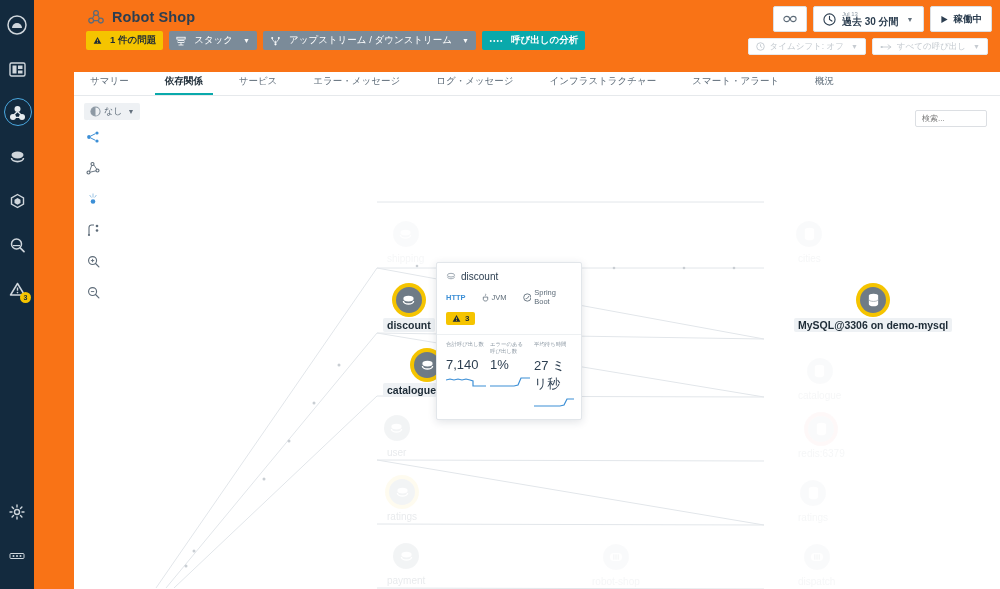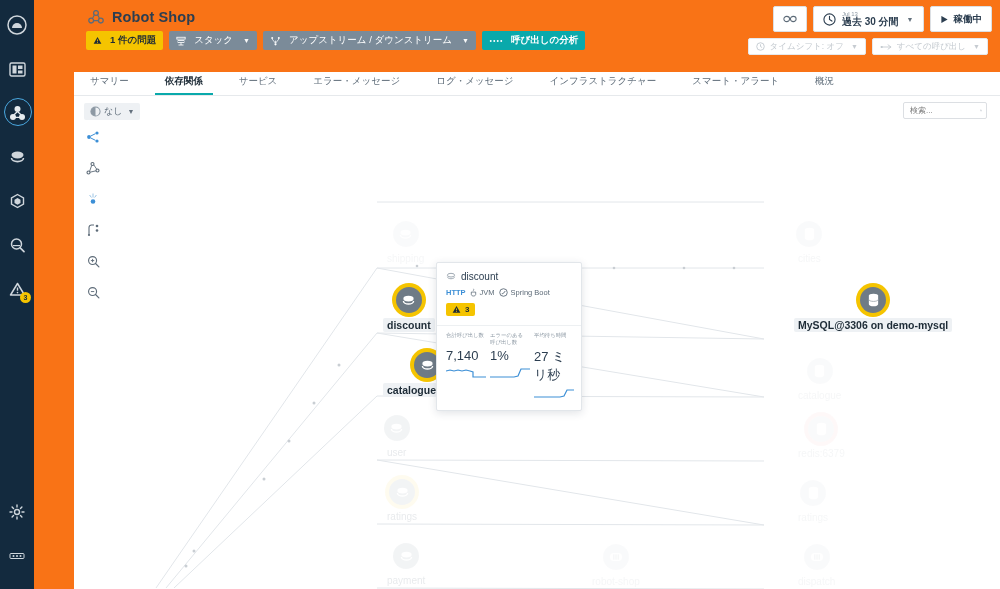--- a/index.html
+++ b/index.html
@@ -82,21 +82,21 @@
   .graph { position:relative; flex:1; background:#fff; overflow:hidden; }
 
   .grouping {
     position:absolute; left:10px; top:7px; display:flex; align-items:center; gap:3px;
     background:#eef1f4; border-radius:2px; padding:2px 6px; font-size:9px; color:#5d6b78; cursor:pointer;
   }
   .tools { position:absolute; left:10px; top:32px; display:flex; flex-direction:column; gap:13px; }
   .tool { width:18px; height:18px; display:flex; align-items:center; justify-content:center; cursor:pointer; }
 
   .searchbox {
-    position:absolute; right:13px; top:6px; width:84px; height:17px;
+    position:absolute; right:13px; top:14px; width:72px; height:17px;
     border:1px solid #dcdfe3; border-radius:2px; background:#fff;
     display:flex; align-items:center; padding:0 4px; gap:20px;
   }
   .searchbox input {
     border:none; outline:none; font-size:8px; color:#8d99a4; width:52px;
     font-family:"Liberation Sans",sans-serif; background:transparent;
   }
 
   svg.edges { position:absolute; left:0; top:0; width:966px; height:493px; pointer-events:none; }
 
@@ -119,21 +119,21 @@
   .node.vfaded .node-circle { background:#e8ebee; }
   .node.vfaded .node-label { color:#d3d8dc; }
 
   
   .card {
     position:absolute; left:362px; top:166px; width:146px;
     background:#fff; border:1px solid #e2e6ea; border-radius:2px;
     box-shadow:0 2px 9px rgba(20,40,60,.13); padding:8px 9px 6px 9px; z-index:30;
   }
   .card-title { display:flex; align-items:center; gap:5px; font-size:10px; color:#2c3e50; }
-  .card-tech { display:flex; align-items:center; gap:4px; margin-top:6px; }
+  .card-tech { display:flex; align-items:center; gap:16px; margin-top:6px; }
   .tech { display:flex; align-items:center; gap:3px; font-size:7.5px; color:#5d6b78; }
   .tech.http { color:#3c8fd6; font-weight:bold; font-size:7.5px; }
   .card-warn {
     margin-top:6px; display:inline-flex; align-items:center; gap:4px;
     background:#f5c400; border-radius:2px; padding:2px 6px; font-size:8px; color:#1d2b36; font-weight:bold;
   }
   .card-sep { height:1px; background:#edf0f2; margin:7px -9px 6px -9px; }
   .metrics { display:flex; gap:6px; }
   .metric { flex:1; min-width:0; }
   .m-label { font-size:5.4px; color:#8d99a4; line-height:1.25; height:14px; overflow:hidden; }

